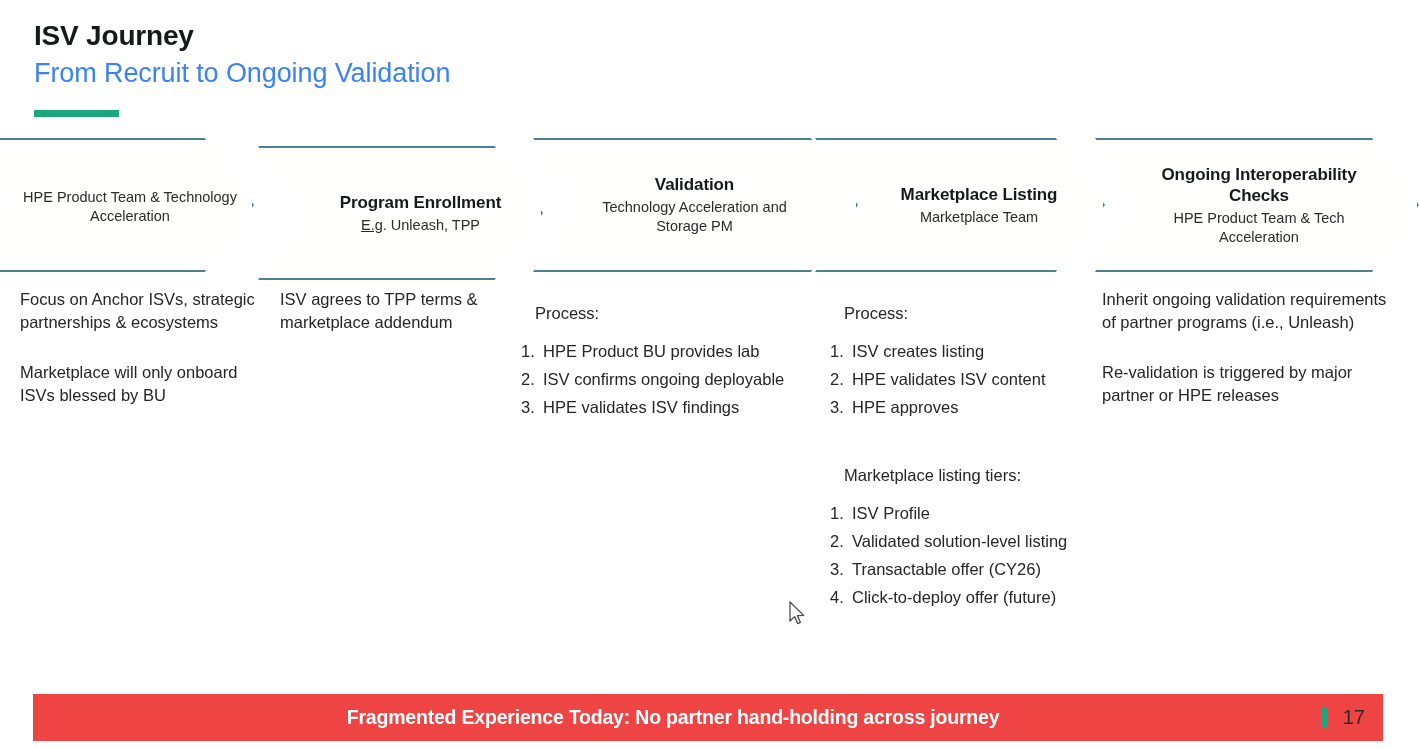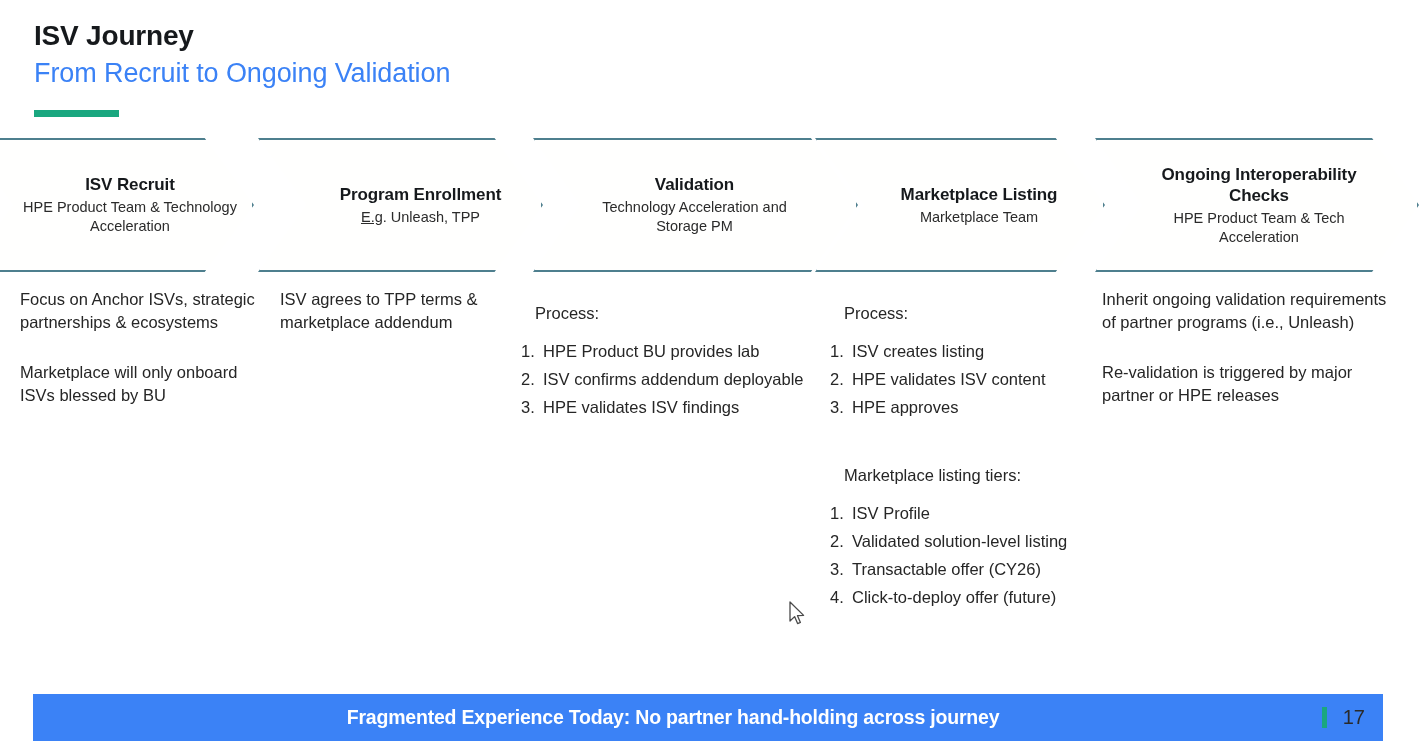--- a/index.html
+++ b/index.html
@@ -88,21 +88,21 @@
     line-height: 19px;
     color: #2b2b2b;
     margin-top: 3px;
   }
   .chev-sub .u { text-decoration: underline; }
 
   
   .chev-0 { left: -36px;  width: 290px;
     clip-path: polygon(0 0, 83% 0, 100% 50%, 83% 100%, 0 100%, 17% 50%); }
   .chev-1 { left: 258px;  width: 285px;
-    clip-path: polygon(0 0, 83% 0, 100% 50%, 83% 100%, 0 100%, 17% 50%); }
+    clip-path: polygon(0 0, 83% 0, 100% 50%, 83% 100%, 0 100%, 17% 50%); margin-top: 8px; }
   .chev-2 { left: 533px;  width: 325px;
     clip-path: polygon(0 0, 85.5% 0, 100% 50%, 85.5% 100%, 0 100%, 14.5% 50%); }
   .chev-3 { left: 815px;  width: 290px;
     clip-path: polygon(0 0, 83% 0, 100% 50%, 83% 100%, 0 100%, 17% 50%); }
   .chev-4 { left: 1095px; width: 324px;
     clip-path: polygon(0 0, 85.5% 0, 100% 50%, 85.5% 100%, 0 100%, 14.5% 50%); }
 
   .chev-0 .chev-inner { padding-left: 54px; }
   .chev-1 .chev-inner { padding-left: 52px; }
   .chev-2 .chev-inner { padding-left: 50px; padding-right: 52px; }
@@ -151,21 +151,21 @@
 
   .block-head { margin: 14px; }
 
   
   .footer-banner {
     position: absolute;
     left: 33px;
     top: 694px;
     width: 1350px;
     height: 47px;
-    background: #3b82f6;
+    background: #ef4444;
     display: flex;
     align-items: center;
     justify-content: center;
   }
   .footer-text {
     color: #ffffff;
     font-size: 19.5px;
     font-weight: bold;
     letter-spacing: -0.2px;
     text-align: center;
@@ -206,21 +206,20 @@
 <div class="title-block">
   <h1 class="slide-title">ISV Journey</h1>
   <div class="slide-subtitle">From Recruit to Ongoing Validation</div>
 </div>
 <div class="accent-bar"></div>
 
 <div class="chevron-band">
 
   <div class="chev chev-0">
     <div class="chev-inner">
-      <div class="chev-title">ISV Recruit</div>
       <div class="chev-sub">HPE Product Team &amp; Technology Acceleration</div>
     </div>
   </div>
 
   <div class="chev chev-1">
     <div class="chev-inner">
       <div class="chev-title">Program Enrollment</div>
       <div class="chev-sub"><span class="u">E.g</span><span>. Unleash, TPP</span></div>
     </div>
   </div>
@@ -262,21 +261,21 @@
 
   <div class="col col-2">
     <p class="block-head">Process:</p>
     <ol class="numlist">
       <li>
           <span class="num">1.</span>
           <span class="txt">HPE Product BU provides lab</span>
         </li>
       <li>
           <span class="num">2.</span>
-          <span class="txt">ISV confirms addendum deployable</span>
+          <span class="txt">ISV confirms ongoing deployable</span>
         </li>
       <li>
           <span class="num">3.</span>
           <span class="txt">HPE validates ISV findings</span>
         </li>
     </ol>
   </div>
 
   <div class="col col-3">
     <p class="block-head">Process:</p>

